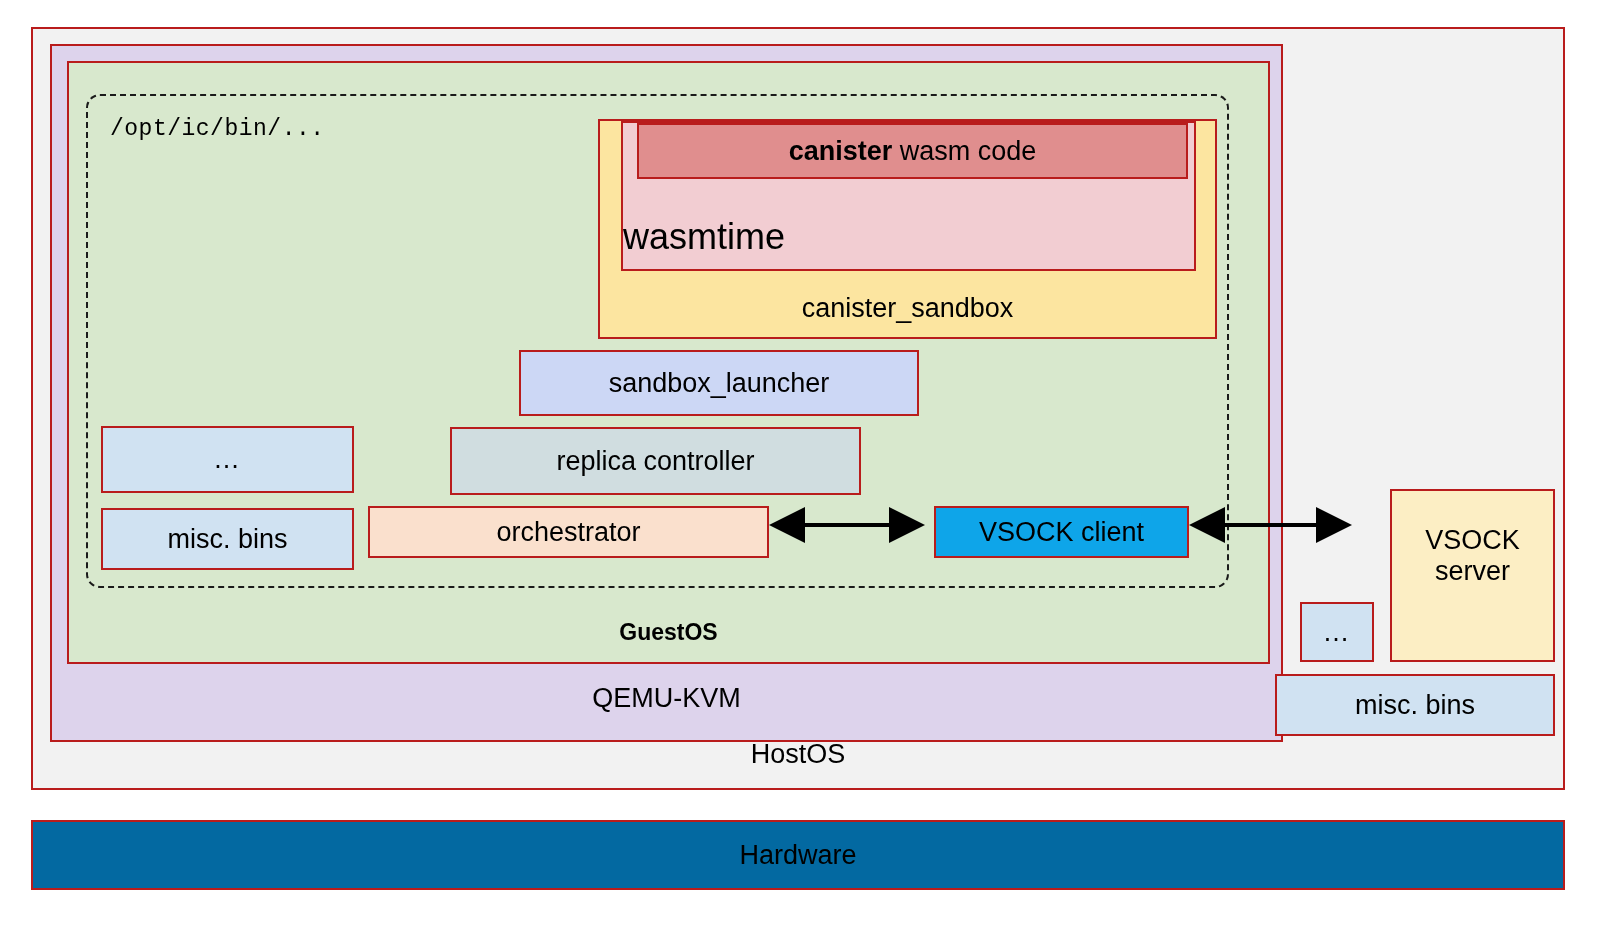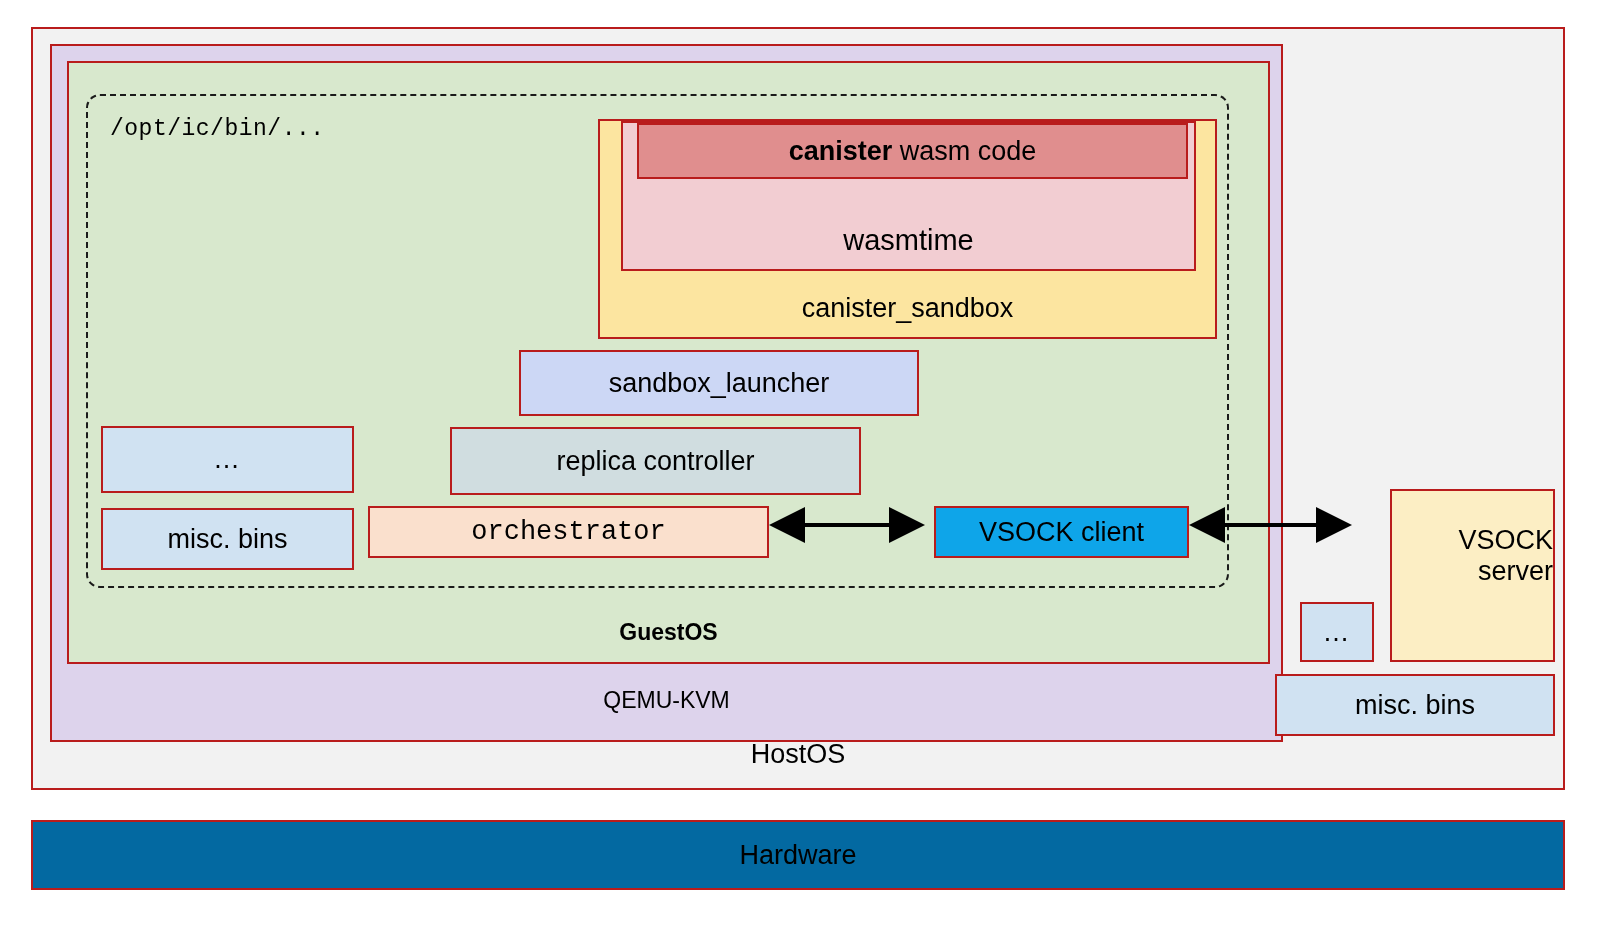--- a/index.html
+++ b/index.html
@@ -1,53 +1,53 @@
 <!DOCTYPE html>
 <html><head>
 <meta charset="utf-8">
 <style>
   html,body{margin:0;padding:0;background:#ffffff;}
   body{width:1600px;height:935px;position:relative;
        font-family:"Liberation Sans","DejaVu Sans",sans-serif;color:#000;}
   .abs{position:absolute;box-sizing:border-box;}
   .box{border:2px solid #b91c1c;display:flex;align-items:center;justify-content:center;}
-  .lbl{display:block;text-align:right;line-height:1.15;}
+  .lbl{display:block;text-align:center;line-height:1.15;}
 
   
   #hostos   {left:31px;  top:27px;  width:1534px; height:763px; background:#f2f2f2;}
   #qemu     {left:17px;  top:15px;  width:1233px; height:698px; background:#ddd3ec;}
   #guestos  {left:15px;  top:15px;  width:1203px; height:603px; background:#d8e8cd;}
   #binpath  {left:17px;  top:31px;  width:1143px; height:494px;
              border:2px dashed #1a1a1a;border-radius:14px;background:transparent;}
   #hardware {left:31px;  top:820px; width:1534px; height:70px; background:#0369a1;}
 
   
   .caption{position:absolute;left:0;width:100%;text-align:center;}
   #cap-guestos {bottom:16px;  font-size:23px;font-weight:bold;}
-  #cap-qemu    {bottom:26px;  font-size:23px;margin-top:12px;}
+  #cap-qemu    {bottom:26px;  font-size:27px;margin-top:12px;}
   #cap-hostos  {bottom:18px;  font-size:27px;font-weight:normal;}
   #cap-hardware{top:50%;transform:translateY(-50%);font-size:27px;}
 
   #binpath-label{position:absolute;left:22px;top:20px;font-size:23px;
        font-family:"Liberation Mono","DejaVu Sans Mono",monospace;letter-spacing:.5px;}
 
   
   #canister-sandbox{left:529px; top:48px;  width:619px; height:220px; background:#fce5a0;
                     display:block;padding-top:13px;margin-top:8px;}
   #wasmtime        {left:21px;  top:0px;   width:575px; height:150px; background:#f2cdd2;
                     display:block;padding-top:24px;}
   #canister-code   {left:14px;  top:0px;   width:551px; height:56px;  background:#e08e8e;}
   #cap-sandbox  {position:absolute;left:0;width:100%;bottom:13px;text-align:center;font-size:27px;}
-  #cap-wasmtime {position:absolute;left:0;width:100%;bottom:12px;text-align:center;font-size:29px;}
+  #cap-wasmtime {position:absolute;left:0;width:100%;bottom:12px;text-align:left;font-size:36px;}
 
   #sandbox-launcher{left:450px; top:287px; width:400px; height:66px; background:#ccd7f5;}
   #replica-ctrl    {left:381px; top:364px; width:411px; height:68px; background:#d0dde0;}
   #dots-left       {left:32px;  top:363px; width:253px; height:67px; background:#d0e2f2;}
   #misc-bins-left  {left:32px;  top:445px; width:253px; height:62px; background:#d0e2f2;}
-  #orchestrator    {left:299px; top:443px; width:401px; height:52px; background:#fae0cd;font-family:Liberation Mono, monospace;}
+  #orchestrator    {left:299px; top:443px; width:401px; height:52px; background:#fae0cd;}
   #vsock-client    {left:865px; top:443px; width:255px; height:52px; background:#0ea5e9;}
 
   
   #vsock-server {left:1357px; top:460px; width:165px; height:173px; background:#fceec4;
                  display:block;padding-top:34px;}
   #dots-right   {left:1267px; top:573px; width:74px;  height:60px;  background:#d0e2f2;}
   #misc-bins-rt {left:1242px; top:645px; width:280px; height:62px;  background:#d0e2f2;}
 
   .blocktext{font-size:27px;}
   .small-dots{font-size:27px;letter-spacing:2px;}

